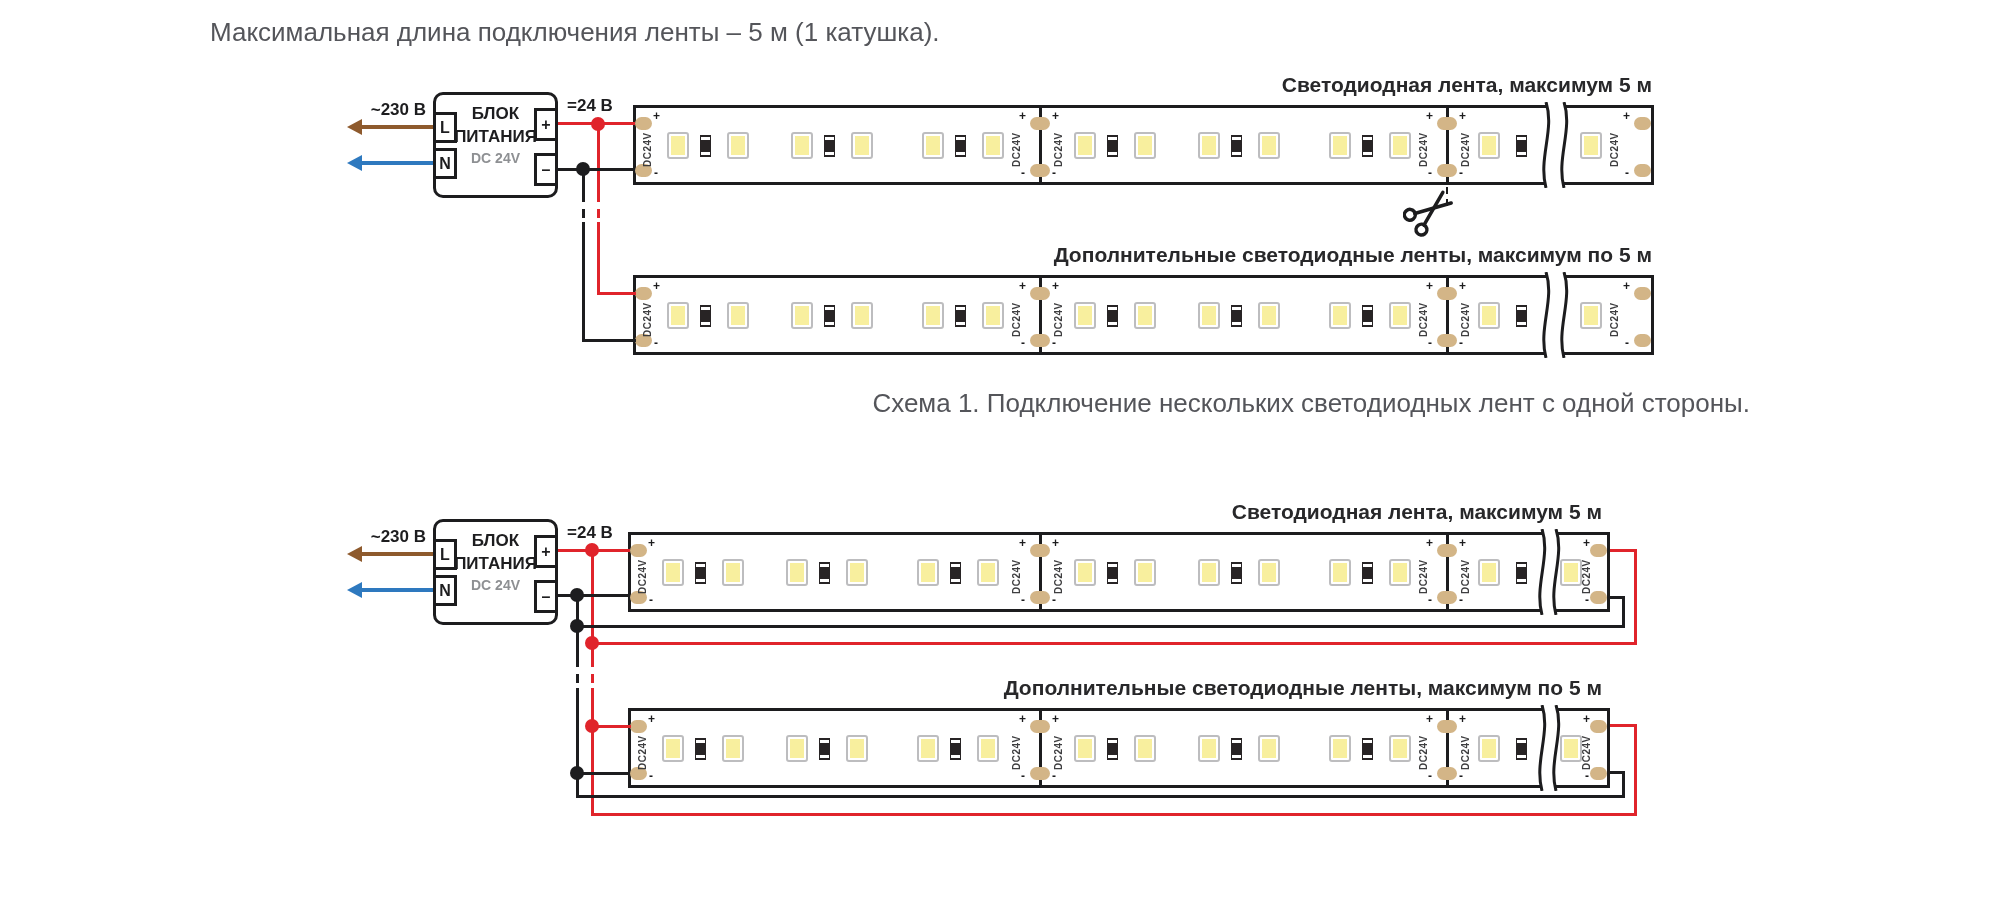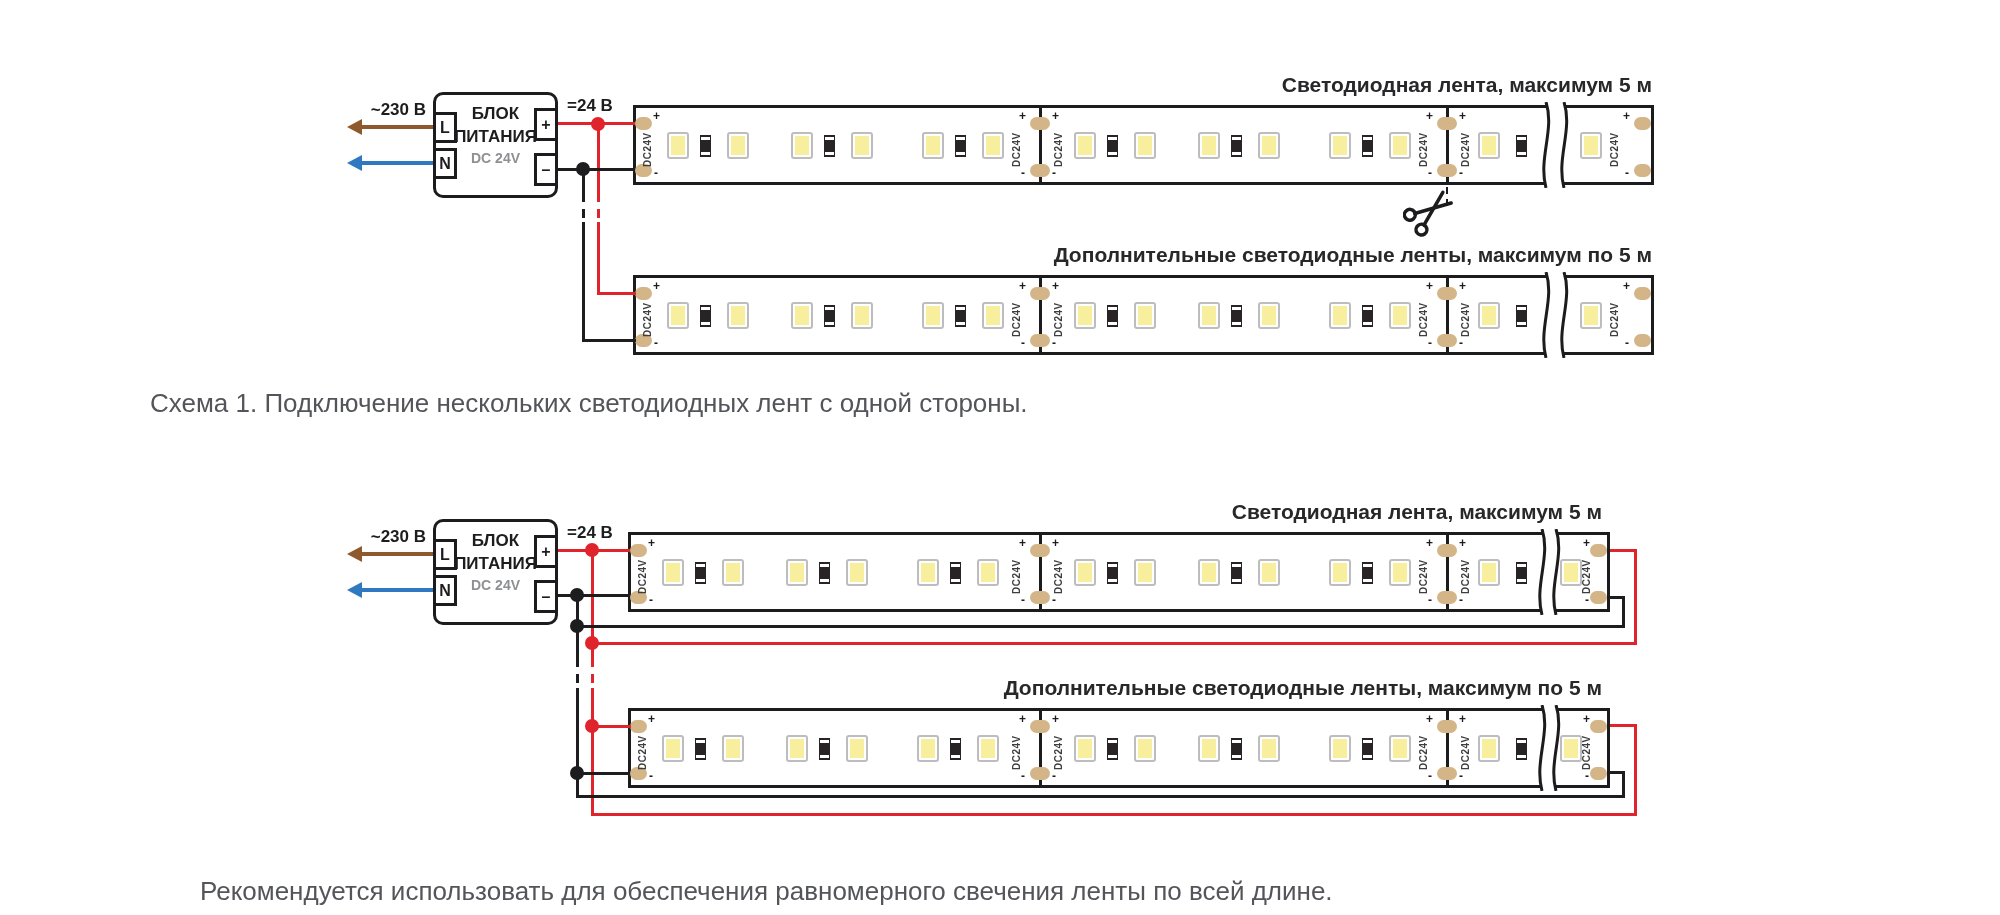--- a/index.html
+++ b/index.html
@@ -1,18 +1,18 @@
 <!DOCTYPE html>
 <html><head>
 <meta charset="utf-8">
 <style>
   html,body{margin:0;padding:0;background:#fff}
   .canvas{position:relative;width:2000px;height:915px;background:#fff;font-family:"Liberation Sans",sans-serif;overflow:hidden}
   .gray{position:absolute;color:#54555a;font-size:26px;white-space:nowrap}
-  .caption{text-align:left}
+  .caption{text-align:right}
   .slabel{position:absolute;color:#28282a;font-size:21px;font-weight:700;text-align:right;white-space:nowrap}
   .vlabel{position:absolute;color:#1d1d1f;font-size:17px;font-weight:700;white-space:nowrap}
   .mains{width:88px;text-align:right}
   .psu{position:absolute;width:125px;height:106px;background:#fff;border:3px solid #1c1c1e;border-radius:10px;box-sizing:border-box;z-index:2}
   .psu .nm{margin-top:7px;text-align:center;font-size:17px;font-weight:700;color:#1d1d1f;line-height:23px}
   .psu .dcv{text-align:center;font-size:14px;color:#8e9093;margin-top:2px;font-weight:700}
   .term{position:absolute;width:24px;background:#fff;border:3px solid #1c1c1e;box-sizing:border-box;display:flex;align-items:center;justify-content:center;font-size:16px;font-weight:700;color:#1d1d1f}
   .tl{left:-3px;top:17px;height:31px}
   .tn{left:-3px;top:53px;height:31px}
   .tp{right:-3px;top:13px;height:33px}
@@ -33,20 +33,21 @@
   .res::before{content:"";position:absolute;left:1px;right:1px;top:2px;height:3px;background:#fff}
   .res::after{content:"";position:absolute;left:1px;right:1px;bottom:2px;height:3px;background:#fff}
   .cutline{position:absolute;width:2px;background:repeating-linear-gradient(to bottom,#1c1c1e 0 7px,transparent 7px 12px)}
   .svgbox{position:absolute}
 </style>
 </head>
 <body>
 
 <div class="canvas">
 
+  <div class="gray" style="left:210px;top:17px">Максимальная длина подключения ленты – 5 м (1 катушка).</div>
 
   <div class="psu" style="left:433px;top:92px">
     <div class="term tl">L</div>
     <div class="term tn">N</div>
     <div class="term tp">+</div>
     <div class="term tm">–</div>
     <div class="nm"><span>БЛОК</span><br><span>ПИТАНИЯ</span></div>
     <div class="dcv">DC 24V</div>
   </div>
   <div class="vlabel mains" style="left:338px;top:100px">~230 В</div>
@@ -70,21 +71,20 @@
   </div>
   <div class="vlabel mains" style="left:338px;top:527px">~230 В</div>
   <div class="vlabel" style="left:567px;top:523px">=24 В</div>
   <div class="aline" style="left:362px;top:552px;background:#8e5a2d"></div>
   <div class="ahead" style="left:347px;top:546px;border-right-color:#8e5a2d"></div>
   <div class="aline" style="left:362px;top:588px;background:#2e79bf"></div>
   <div class="ahead" style="left:347px;top:582px;border-right-color:#2e79bf"></div>
 
   <div class="slabel" style="left:1002px;top:500px;width:600px">Светодиодная лента, максимум 5 м</div>
   <div class="slabel" style="left:1002px;top:676px;width:600px">Дополнительные светодиодные ленты, максимум по 5 м</div>
-  <div class="gray caption" style="left:200px;top:876px;width:1600px">Рекомендуется использовать для обеспечения равномерного свечения ленты по всей длине.</div>
 
 <div class="strip-box nr" style="left: 633px; top: 105px; width: 913px;"></div>
     <div class="strip-box nl" style="left: 1564px; top: 105px; width: 90px;"></div>
     <div class="pad" style="left: 635px; top: 117px; width: 17px;"></div>
     <div class="pad" style="left: 635px; top: 164px; width: 17px;"></div>
     <div class="sign" style="left: 653px; top: 110px;">+</div>
     <div class="sign" style="left: 654px; top: 167px;">-</div>
     <div class="dc24" style="left: 642px; top: 126px;">DC24V</div>
     <div class="led" style="left: 667px; top: 132px;"></div>
     <div class="res" style="left: 700px; top: 135px;"></div>

